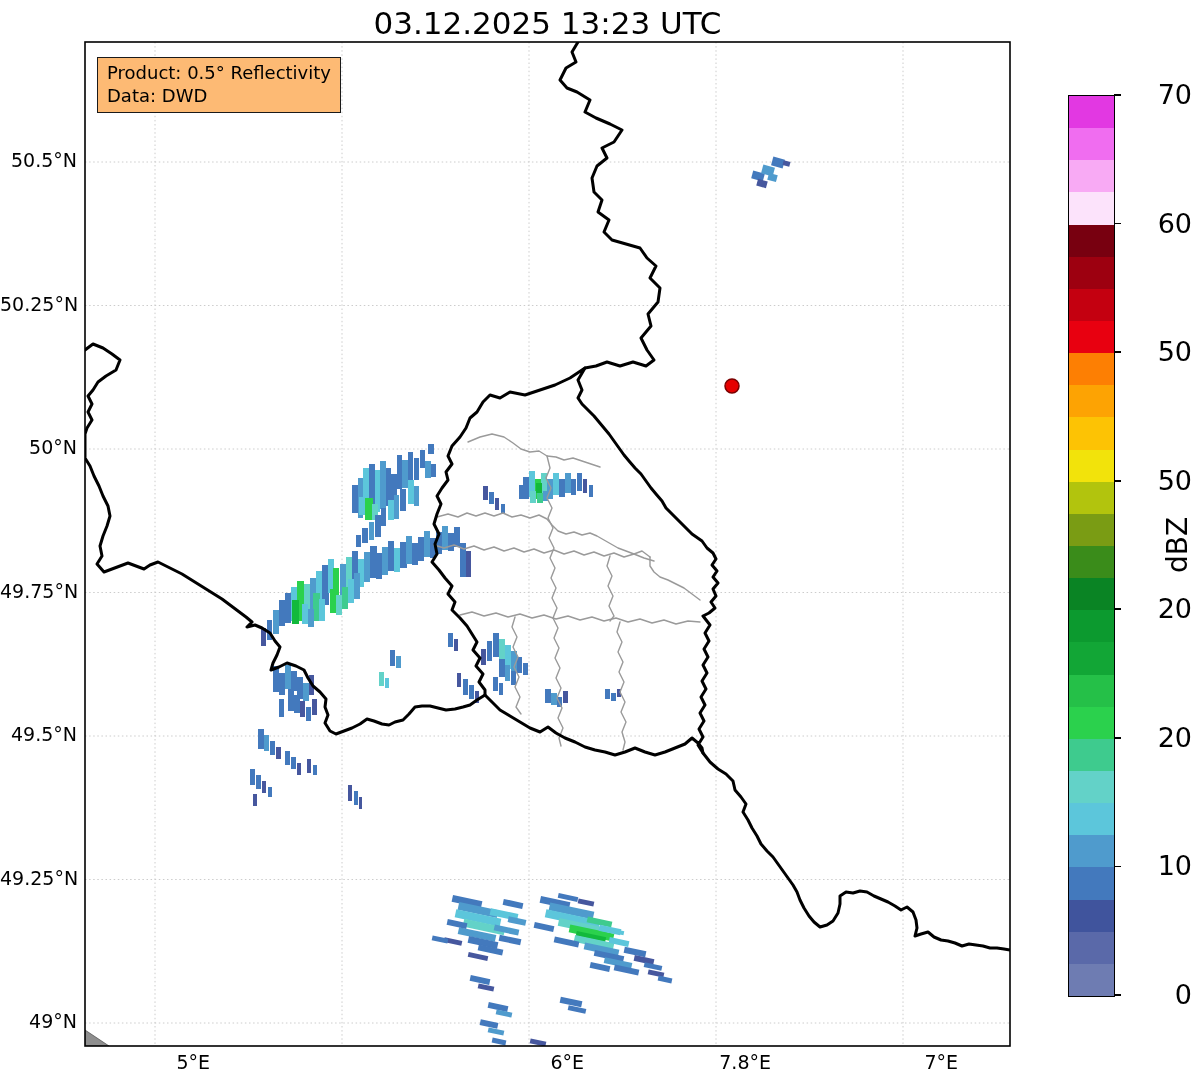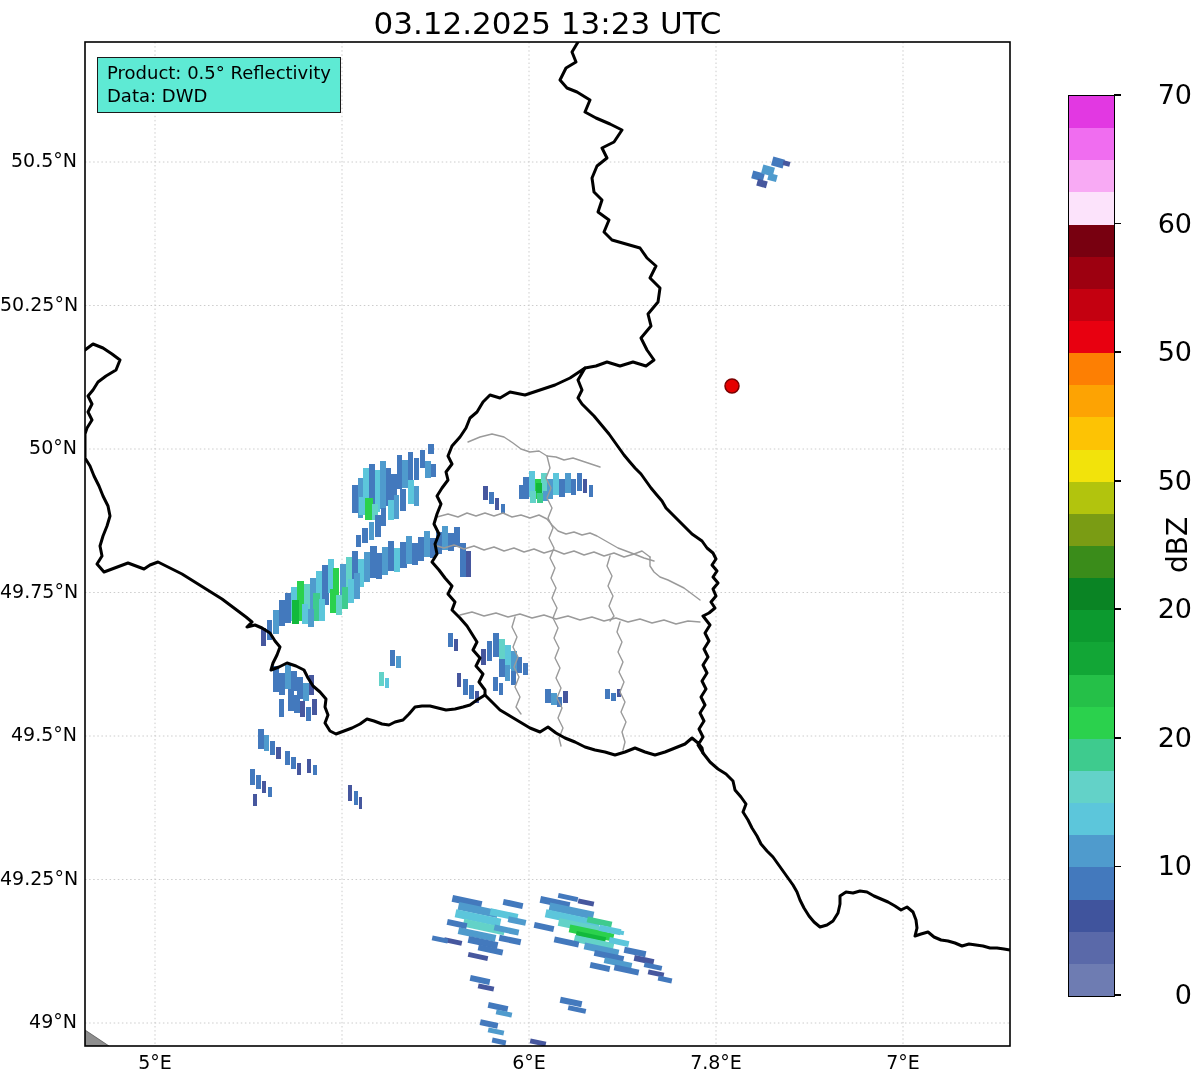--- a/index.html
+++ b/index.html
@@ -1,23 +1,23 @@
 <!DOCTYPE html>
 <html><head>
 <meta charset="utf-8">
 <style>
   html,body{margin:0;padding:0;background:#fff;}
   #fig{position:relative;width:1202px;height:1081px;background:#fff;overflow:hidden;
        font-family:"DejaVu Sans","Liberation Sans",sans-serif;color:#000;padding-left:48px;}
   #mapsvg{position:absolute;left:0;top:0;}
   .title{position:absolute;left:85px;top:5px;width:925px;text-align:center;
          font-size:31px;color:#000;}
-  .ann{position:absolute;left:97px;top:57px;background:#5eead4;border:1.2px solid #1a1a1a;
+  .ann{position:absolute;left:97px;top:57px;background:#fdba74;border:1.2px solid #1a1a1a;
        padding:3px 9px 5px 9px;font-size:18px;line-height:23px;z-index:5;}
-  .xlab{position:absolute;width:110px;text-align:center;font-size:19px;top:1051px;}
+  .xlab{position:absolute;width:110px;text-align:right;font-size:19px;top:1051px;}
   .ylab{position:absolute;left:0;width:77px;text-align:right;font-size:19px;height:26px;}
   .cbar{position:absolute;left:1068px;top:95px;width:45px;height:900px;
         border:1.2px solid #000;}
   .cbticklab{position:absolute;left:1122px;width:70px;text-align:right;font-size:27px;height:32px;}
   .cbtick{position:absolute;left:1114px;width:7px;height:1.6px;background:#000;}
   .cblabel{position:absolute;left:1127px;top:530px;width:100px;height:30px;
            display:flex;align-items:center;justify-content:center;
            font-size:28px;transform:rotate(-90deg);}
 </style>
 </head>

